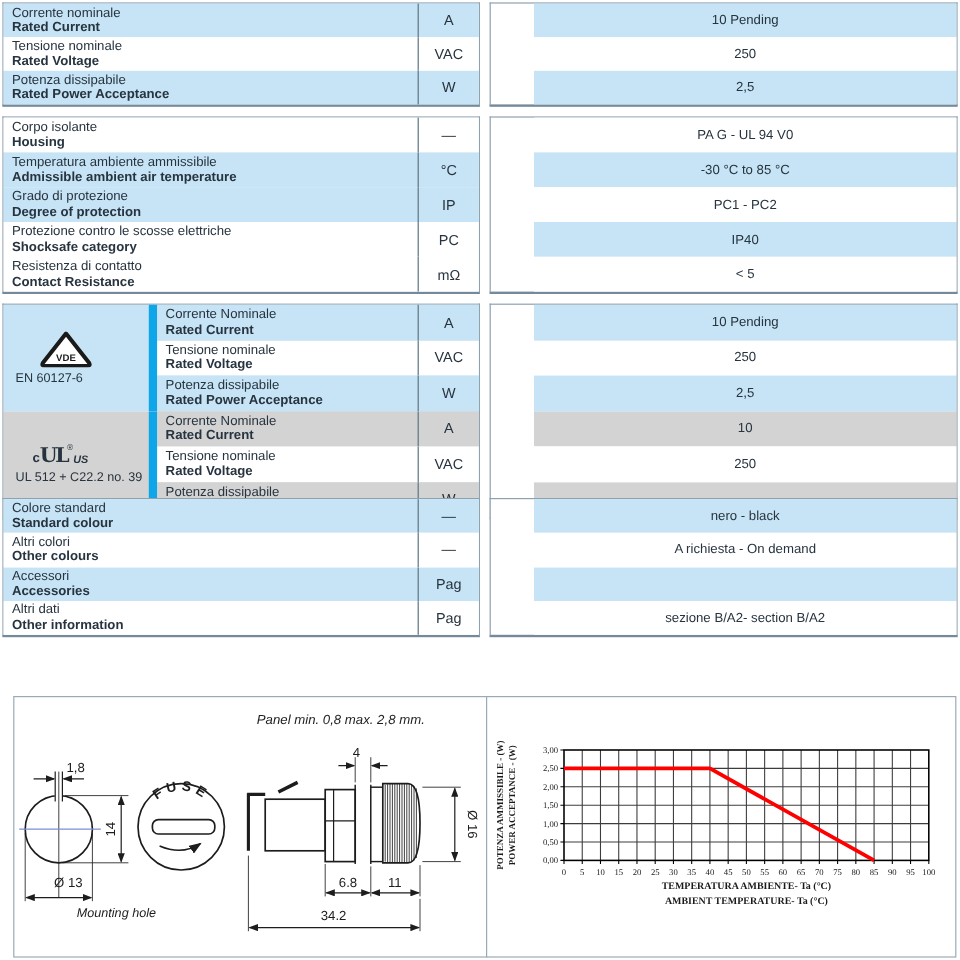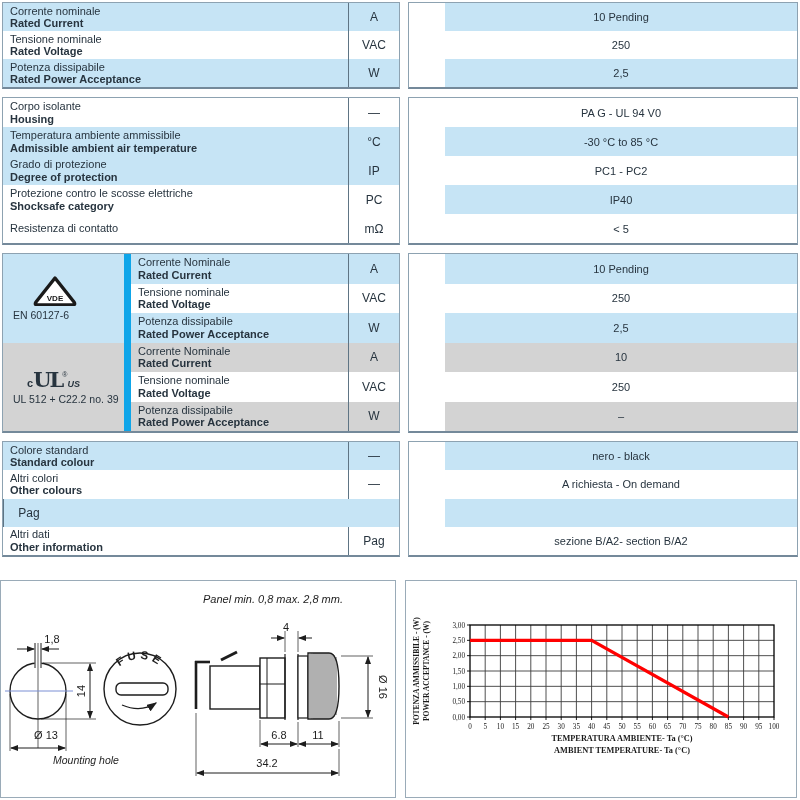--- a/index.html
+++ b/index.html
@@ -19,21 +19,21 @@
   .val{flex:1;display:flex;align-items:center;justify-content:center;font-size:11px;text-align:center;}
   .bg-b{background:#c6e4f5}.bg-w{background:#ffffff}.bg-g{background:#d3d3d3}
   .group{display:flex;flex:1;}
   .logocell{width:128px;border-right:7px solid #0ea5e9;display:flex;flex-direction:column;
             justify-content:center;padding-left:10px;box-sizing:border-box;}
   .groupright{flex:1;display:flex;flex-direction:column;}
   .stdtext{font-size:10.5px;white-space:nowrap;margin-top:3px;}
   .vdelogo{margin-left:20px;}
   .ulmark{margin-left:14px;display:flex;align-items:flex-end;line-height:1;}
   .ul-c{font-size:11px;font-weight:bold;margin-bottom:1px;}
-  .ul-ul{font-size:21px;font-weight:bold;letter-spacing:-2px;font-family:"DejaVu Serif",serif;}
+  .ul-ul{font-size:17px;font-weight:bold;letter-spacing:-2px;font-family:"DejaVu Serif",serif;}
   .ul-r{font-size:7px;margin-bottom:12px;}
   .ul-us{font-size:9px;font-weight:bold;margin-bottom:1px;font-style:italic;}
   .drawbox{position:absolute;box-sizing:border-box;border:1px solid #9aabb8;background:#fff;}
   svg text{font-family:"Liberation Sans",sans-serif;}
   .chartsvg text{font-family:"Liberation Serif",serif;}
 </style>
 </head>
 <body>
 
 <div id="page">
@@ -101,20 +101,21 @@
       <div class="row bg-w">
         <div class="desc">
           <span class="it">Protezione contro le scosse elettriche</span>
           <span class="en">Shocksafe category</span>
         </div>
         <div class="unit">PC</div>
       </div>
       <div class="row bg-w">
         <div class="desc">
           <span class="it">Resistenza di contatto</span>
+          <span class="en">Contact Resistance</span>
         </div>
         <div class="unit">mΩ</div>
       </div>
     </div>
     <div class="tbox rbox">
       <div class="row bg-w">
           <div class="val">PA G - UL 94 V0</div>
         </div>
       <div class="row bg-b">
           <div class="val">-30 °C to 85 °C</div>
@@ -217,37 +218,41 @@
         </div>
       <div class="row bg-w">
           <div class="val">250</div>
         </div>
       <div class="row bg-g">
           <div class="val">–</div>
         </div>
     </div>
   </div>
 
-  <div class="section" style="top:441px;left:2px;height:116px;">
+  <div class="section" style="top:415px;left:2px;height:116px;">
     <div class="tbox lbox">
       <div class="row bg-b">
         <div class="desc">
           <span class="it">Colore standard</span>
           <span class="en">Standard colour</span>
         </div>
         <div class="unit">—</div>
       </div>
       <div class="row bg-w">
         <div class="desc">
           <span class="it">Altri colori</span>
           <span class="en">Other colours</span>
         </div>
         <div class="unit">—</div>
       </div>
       <div class="row bg-b">
+        <div class="desc">
+          <span class="it">Accessori</span>
+          <span class="en">Accessories</span>
+        </div>
         <div class="unit">Pag</div>
       </div>
       <div class="row bg-w">
         <div class="desc">
           <span class="it">Altri dati</span>
           <span class="en">Other information</span>
         </div>
         <div class="unit">Pag</div>
       </div>
     </div>
@@ -260,21 +265,21 @@
         </div>
       <div class="row bg-b">
           <div class="val"></div>
         </div>
       <div class="row bg-w">
           <div class="val">sezione B/A2- section B/A2</div>
         </div>
     </div>
   </div>
 
-  <div class="drawbox" style="top:580px;left:0;width:396px;height:218px;">
+  <div class="drawbox" style="top:580px;left:11px;width:396px;height:218px;">
     <svg width="394" height="216" viewBox="0 0 394 216">
       <defs>
         <marker id="ah" orient="auto-start-reverse" markerWidth="8" markerHeight="6" refX="7" refY="3">
           <path d="M0,0 L8,3 L0,6 Z" fill="#1d1d1d"></path>
         </marker>
       </defs>
       <g stroke="#1d1d1d" stroke-width="1" fill="none">
 
         <text x="272" y="22" text-anchor="middle" font-size="11" font-style="italic" fill="#1d1d1d" stroke="none">Panel min. 0,8  max. 2,8 mm.</text>
 

